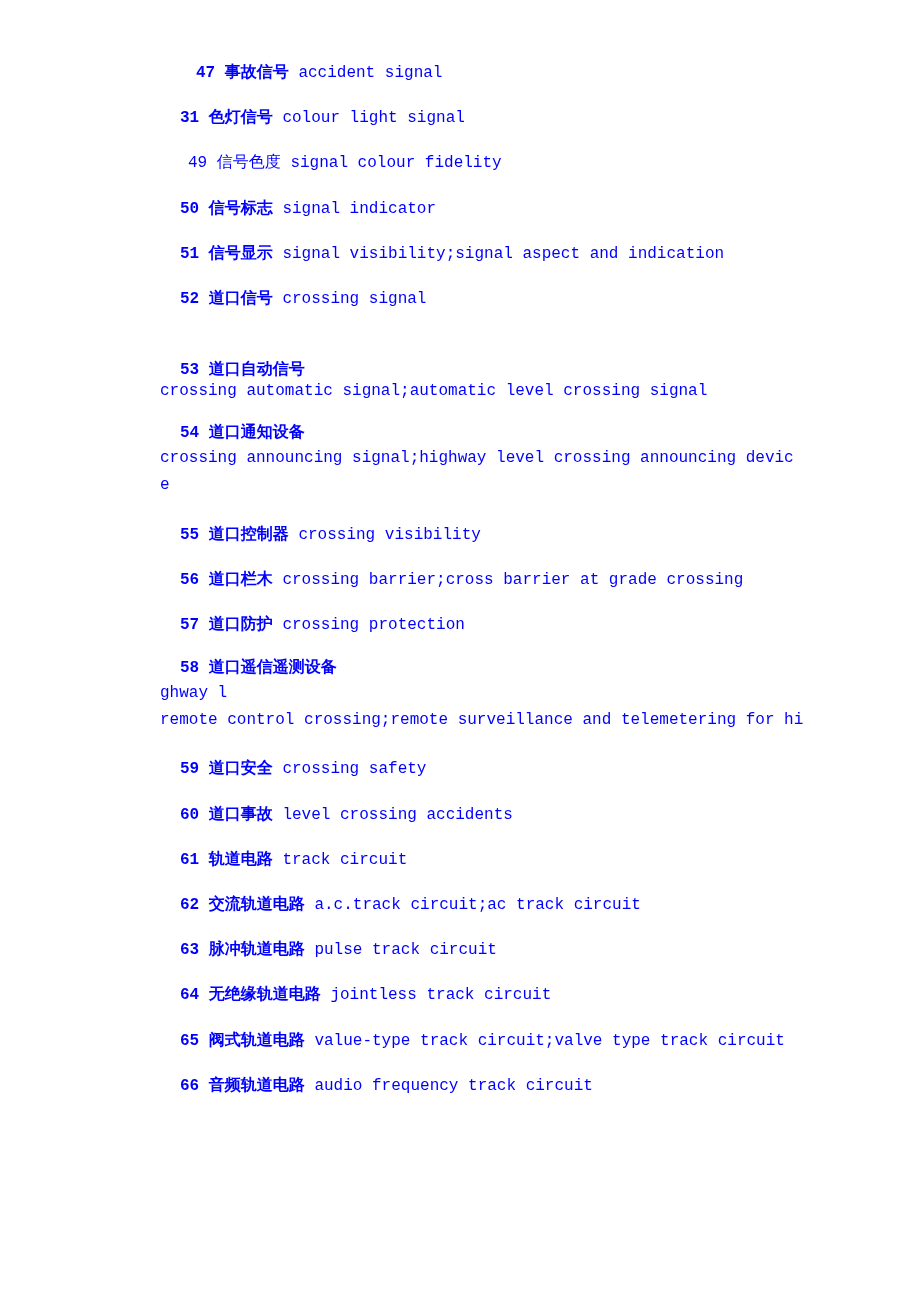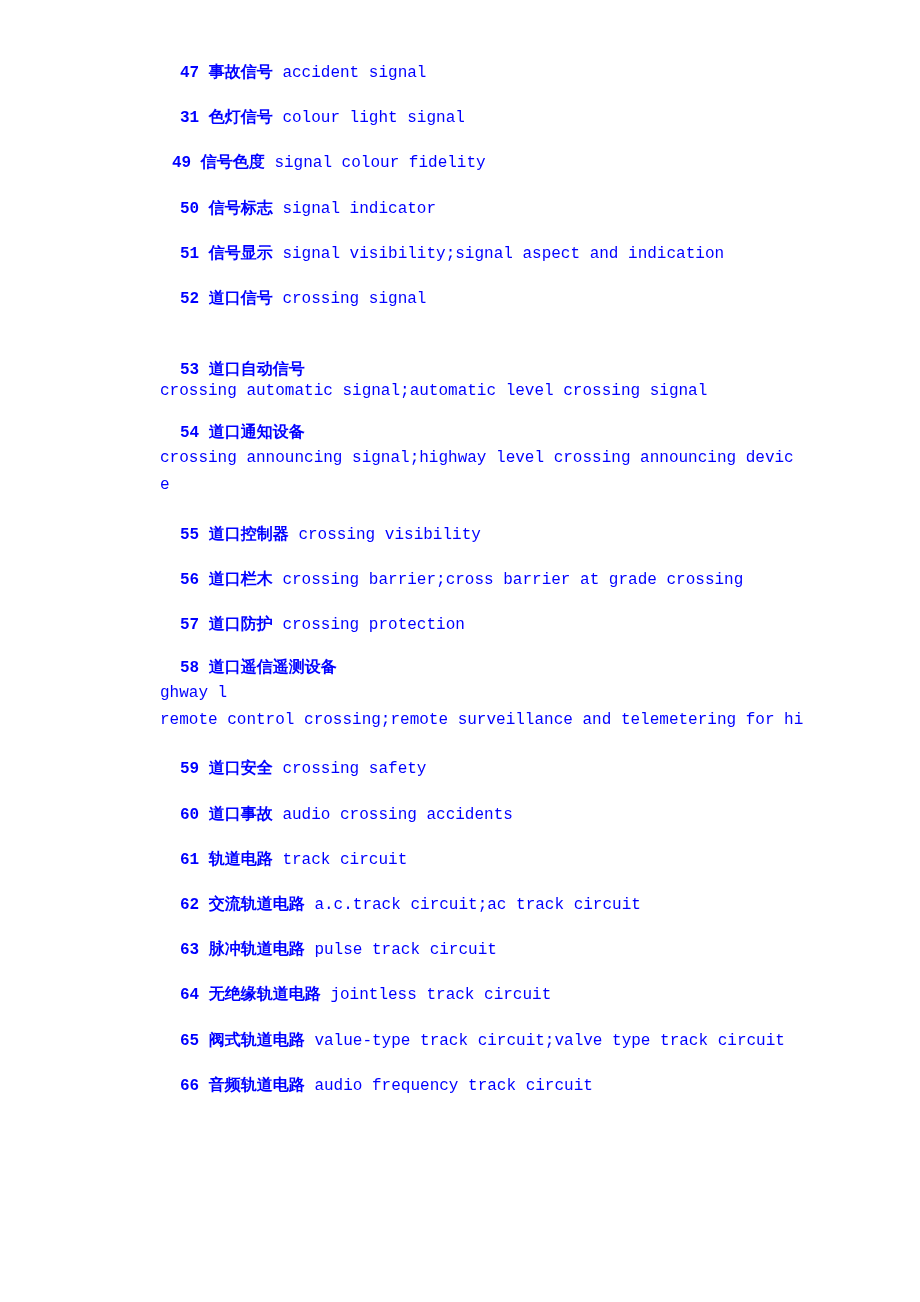--- a/index.html
+++ b/index.html
@@ -20,23 +20,23 @@
       line-height: 1.7;
     }
     .entry-block {
       margin-bottom: 22px;
     }
   </style>
 </head>
 <body>
 
 <div id="content">
-    <div class="entry" style="margin-bottom: 18px;"><span style="font-weight: bold; margin-left: 20px;">47 事故信号  </span><span>accident  signal</span></div>
+    <div class="entry" style="margin-bottom: 18px;"><span style="font-weight: bold; margin-left: 36px;">47 事故信号  </span><span>accident  signal</span></div>
     <div class="entry" style="margin-bottom: 18px;"><span style="font-weight: bold; margin-left: 20px;">31 色灯信号  </span><span>colour  light  signal</span></div>
-    <div class="entry" style="margin-bottom: 18px;"><span style="font-weight: bold; margin-left: 12px;">49 信号色度  </span><span>signal  colour  fidelity</span></div>
+    <div class="entry" style="margin-bottom: 18px;"><span style="font-weight: normal; margin-left: 28px;">49 信号色度  </span><span>signal  colour  fidelity</span></div>
     <div class="entry" style="margin-bottom: 18px;"><span style="font-weight: bold; margin-left: 20px;">50 信号标志  </span><span>signal  indicator</span></div>
     <div class="entry" style="margin-bottom: 18px;"><span style="font-weight: bold; margin-left: 20px;">51 信号显示  </span><span>signal  visibility;signal  aspect  and  indication</span></div>
     <div class="entry" style="margin-bottom: 18px;"><span style="font-weight: bold; margin-left: 20px;">52 道口信号  </span><span>crossing  signal</span></div>
     <div class="entry-block" style="margin-bottom: 22px; margin-top: 46px;">
       <span style="font-weight: bold; display: block; margin-left: 20px;"><span>53 </span>道口自动信号</span>
       <div style="margin-top: 2px;">crossing  automatic  signal;automatic  level  crossing   signal</div>
     </div>
     <div class="entry-block" style="margin-bottom: 22px;">
       <span style="font-weight: bold; display: block; margin-left: 20px;"><span>54 </span>道口通知设备</span>
       <div style="margin-top: 2px; line-height: 1.7;">
@@ -48,20 +48,20 @@
     <div class="entry" style="margin-bottom: 18px;"><span style="font-weight: bold; margin-left: 20px;">56 道口栏木  </span><span>crossing  barrier;cross  barrier  at  grade  crossing</span></div>
     <div class="entry" style="margin-bottom: 18px;"><span style="font-weight: bold; margin-left: 20px;">57 道口防护  </span><span>crossing  protection</span></div>
     <div class="entry-block" style="margin-bottom: 22px;">
       <span style="font-weight: bold; display: block; margin-left: 20px;"><span>58 </span>道口遥信遥测设备</span>
       <div style="margin-top: 2px; line-height: 1.7;">
         <div>ghway  l</div>
         <div>remote  control  crossing;remote  surveillance  and  telemetering  for  hi</div>
       </div>
     </div>
     <div class="entry" style="margin-bottom: 18px;"><span style="font-weight: bold; margin-left: 20px;">59 道口安全  </span><span>crossing  safety</span></div>
-    <div class="entry" style="margin-bottom: 18px;"><span style="font-weight: bold; margin-left: 20px;">60 道口事故  </span><span>audio  crossing  accidents</span></div>
+    <div class="entry" style="margin-bottom: 18px;"><span style="font-weight: bold; margin-left: 20px;">60 道口事故  </span><span>level  crossing  accidents</span></div>
     <div class="entry" style="margin-bottom: 18px;"><span style="font-weight: bold; margin-left: 20px;">61 轨道电路  </span><span>track  circuit</span></div>
     <div class="entry" style="margin-bottom: 18px;"><span style="font-weight: bold; margin-left: 20px;">62 交流轨道电路  </span><span>a.c.track  circuit;ac  track  circuit</span></div>
     <div class="entry" style="margin-bottom: 18px;"><span style="font-weight: bold; margin-left: 20px; text-align: center;">63 脉冲轨道电路  </span><span>pulse  track  circuit</span></div>
     <div class="entry" style="margin-bottom: 18px;"><span style="font-weight: bold; margin-left: 20px;">64 无绝缘轨道电路  </span><span>jointless  track  circuit</span></div>
     <div class="entry" style="margin-bottom: 18px;"><span style="font-weight: bold; margin-left: 20px;">65 阀式轨道电路  </span><span>value-type  track  circuit;valve  type  track  circuit</span></div>
     <div class="entry" style="margin-bottom: 18px;"><span style="font-weight: bold; margin-left: 20px; text-align: center;">66 音频轨道电路  </span><span>audio  frequency  track  circuit</span></div>
   </div>
 
 </body></html>

